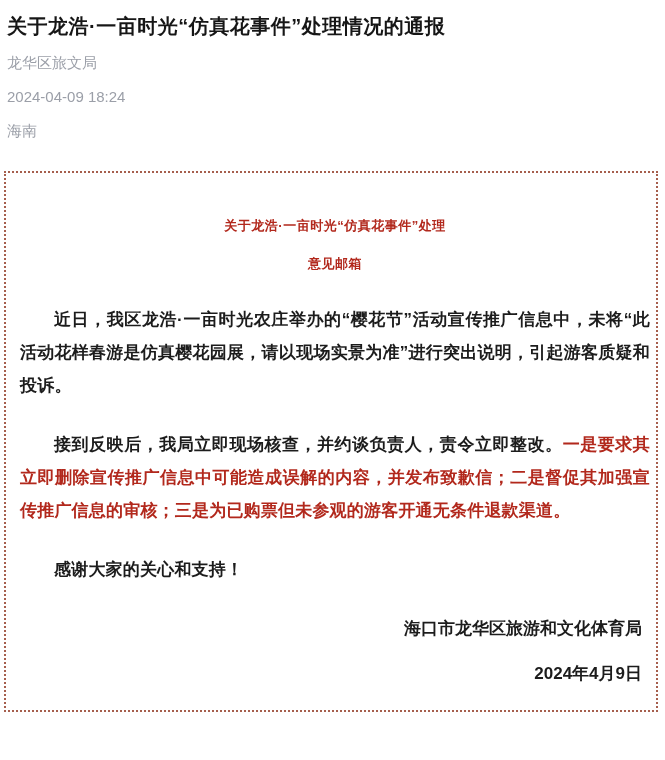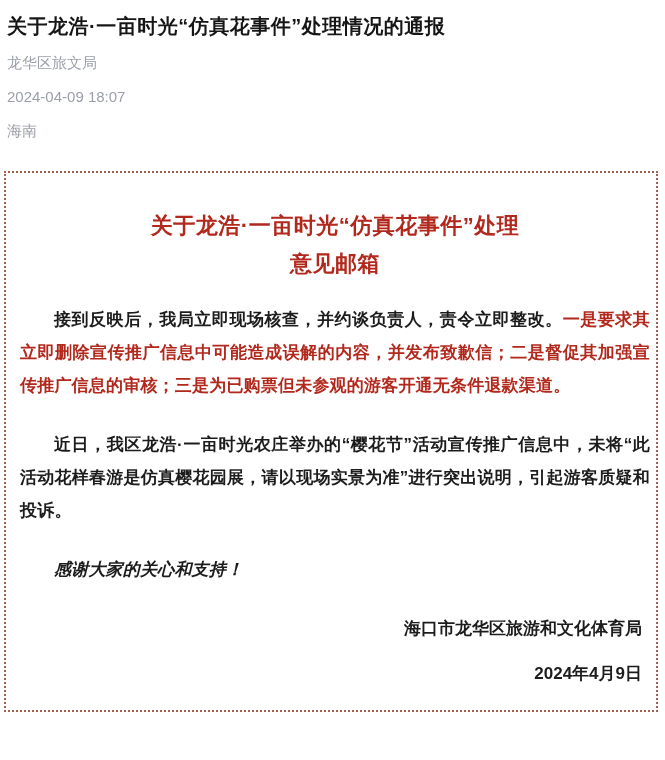--- a/index.html
+++ b/index.html
@@ -54,67 +54,67 @@
     padding: 34px 6px 20px 14px;
     background: #ffffff;
     color: #1c1c1c;
     font-weight: 700;
     font-size: 17px;
   }
   .notice-title {
     margin: 0 0 20px 0;
     text-align: center;
     color: #b2281c;
-    font-size: 22px;
+    font-size: 13px;
     line-height: 38px;
     font-weight: 700;
     letter-spacing: 0.5px;
   }
   .notice-title .t-line { display: block; }
   .notice-box p {
     margin: 0 0 26px 0;
     line-height: 33px;
     text-indent: 2em;
     text-align: justify;
     letter-spacing: 0.2px;
   }
   .red-text { color: #b2281c; }
-  .thanks-line { text-align: left; font-style: italic; }
+  .thanks-line { text-align: left; }
   .signature {
     margin-top: 20px;
     text-align: right;
     padding-right: 8px;
     line-height: 33px;
   }
   .signature-date { margin-top: 12px; }
 </style>
 </head>
 <body>
 
 <div class="page">
 
   <header class="article-header">
     <h1 class="page-title">关于龙浩·一亩时光“仿真花事件”处理情况的通报</h1>
     <div class="meta-row">
       <span class="meta-source">龙华区旅文局</span>
-      <span class="meta-time">2024-04-09 18:07</span>
+      <span class="meta-time">2024-04-09 18:24</span>
       <span class="meta-location">海南</span>
     </div>
   </header>
 
   <section class="notice-box">
 
     <h2 class="notice-title">
       <span class="t-line">关于龙浩·一亩时光“仿真花事件”处理</span>
       <span class="t-line">意见邮箱</span>
     </h2>
 
+    <p class="notice-paragraph">近日，我区龙浩·一亩时光农庄举办的“樱花节”活动宣传推广信息中，未将“此活动花样春游是仿真樱花园展，请以现场实景为准”进行突出说明，引起游客质疑和投诉。</p>
+
     <p class="notice-paragraph"><span>接到反映后，我局立即现场核查，并约谈负责人，责令立即整改。</span><span class="red-text">一是要求其立即删除宣传推广信息中可能造成误解的内容，并发布致歉信；二是督促其加强宣传推广信息的审核；三是为已购票但未参观的游客开通无条件退款渠道。</span></p>
-
-    <p class="notice-paragraph">近日，我区龙浩·一亩时光农庄举办的“樱花节”活动宣传推广信息中，未将“此活动花样春游是仿真樱花园展，请以现场实景为准”进行突出说明，引起游客质疑和投诉。</p>
 
 
     <p class="notice-paragraph thanks-line">感谢大家的关心和支持！</p>
 
     <div class="signature">
       <div class="signature-org">海口市龙华区旅游和文化体育局</div>
       <div class="signature-date">2024年4月9日</div>
     </div>
 
   </section>

